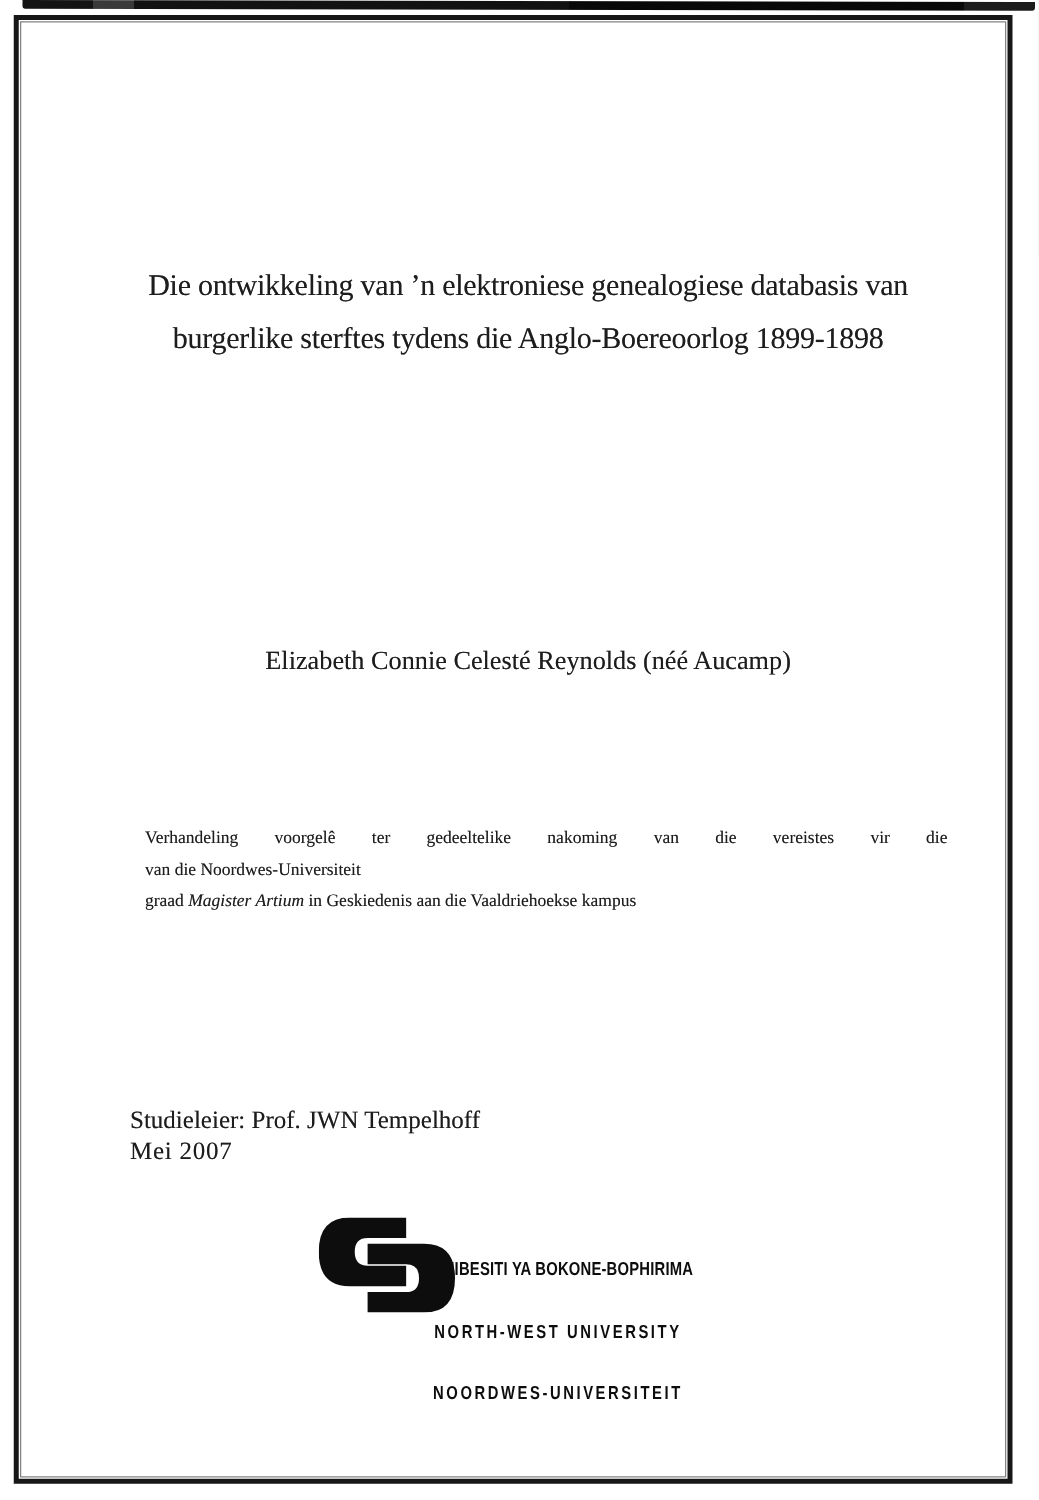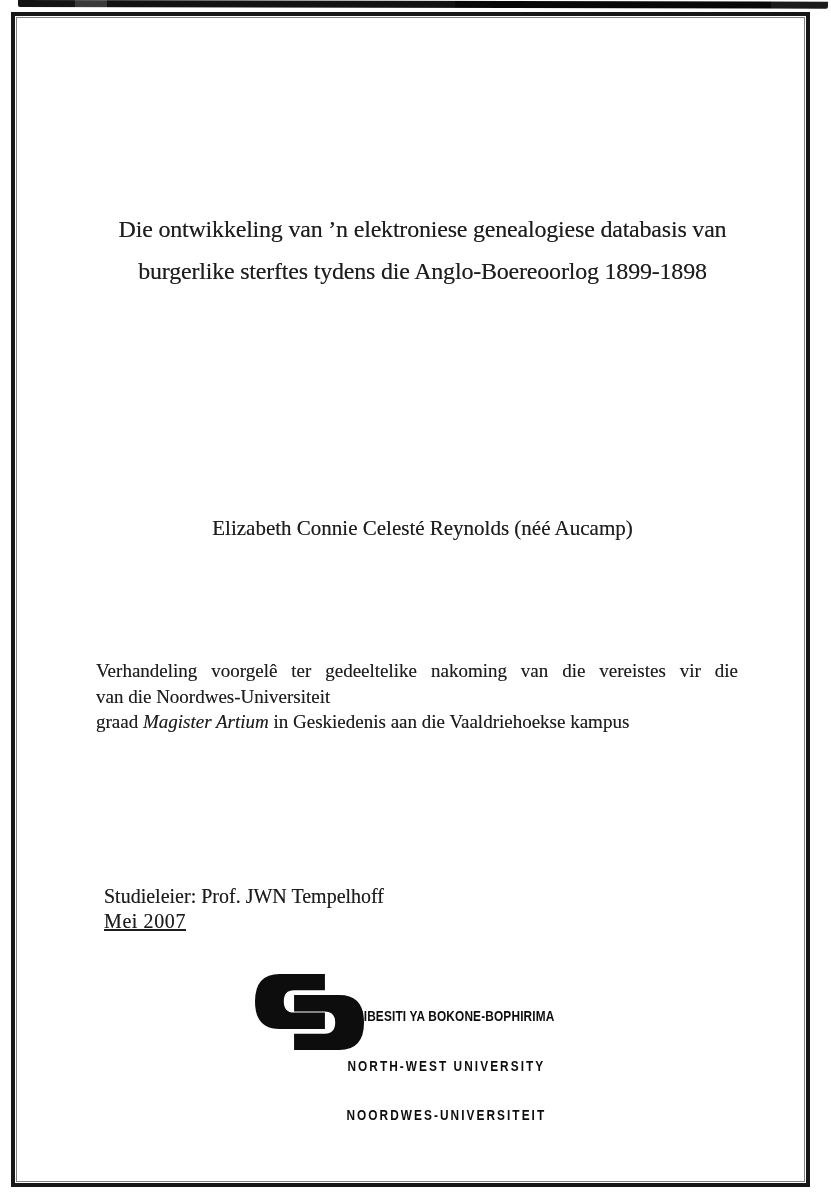--- a/index.html
+++ b/index.html
@@ -28,32 +28,32 @@
   }
   .textline{position:absolute;white-space:pre;}
   .centerband{position:absolute;left:30px;width:785px;text-align:center;}
   .title{
     top:208px;font-size:24px;line-height:42px;letter-spacing:-0.2px;
     text-shadow:0 0 .5px rgba(20,20,20,.55);
   }
   .byline{top:432px;font-size:20px;line-height:28px;text-shadow:0 0 .4px rgba(20,20,20,.5);}
   .author{top:513px;font-size:21px;line-height:30px;text-shadow:0 0 .5px rgba(20,20,20,.55);}
   .statement{
-    position:absolute;left:96px;top:658px;width:642px;
-    font-size:19px;line-height:25.5px;
+    position:absolute;left:116px;top:658px;width:642px;
+    font-size:14px;line-height:25.5px;
     text-shadow:0 0 .4px rgba(20,20,20,.5);
   }
   .statement .justified{text-align:justify;text-align-last:justify;}
   .statement .it{font-style:italic;}
   .supervisor-block{
     position:absolute;left:104px;top:884px;
     font-size:20px;line-height:25px;
     text-shadow:0 0 .4px rgba(20,20,20,.5);
   }
-  .supervisor-block .date{letter-spacing:.6px;text-decoration:underline;}
+  .supervisor-block .date{letter-spacing:.6px;}
   
   .logo-mark{position:absolute;left:255px;top:974px;}
   .logo-text{
     position:absolute;left:316px;top:975px;width:330px;
     transform:scaleX(0.79);transform-origin:left top;
     text-align:center;
     font-family:"Liberation Sans", sans-serif;
     font-weight:700;font-size:15px;line-height:16.5px;
     color:#0d0d0d;letter-spacing:.2px;white-space:pre;
   }

